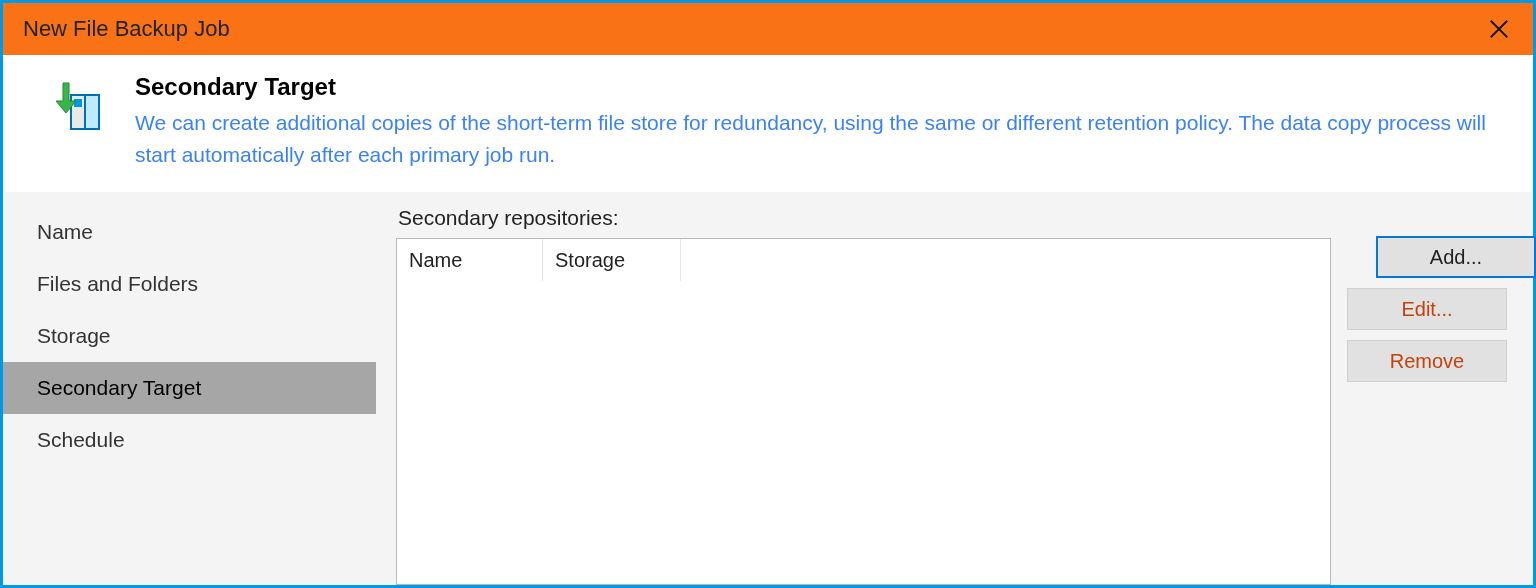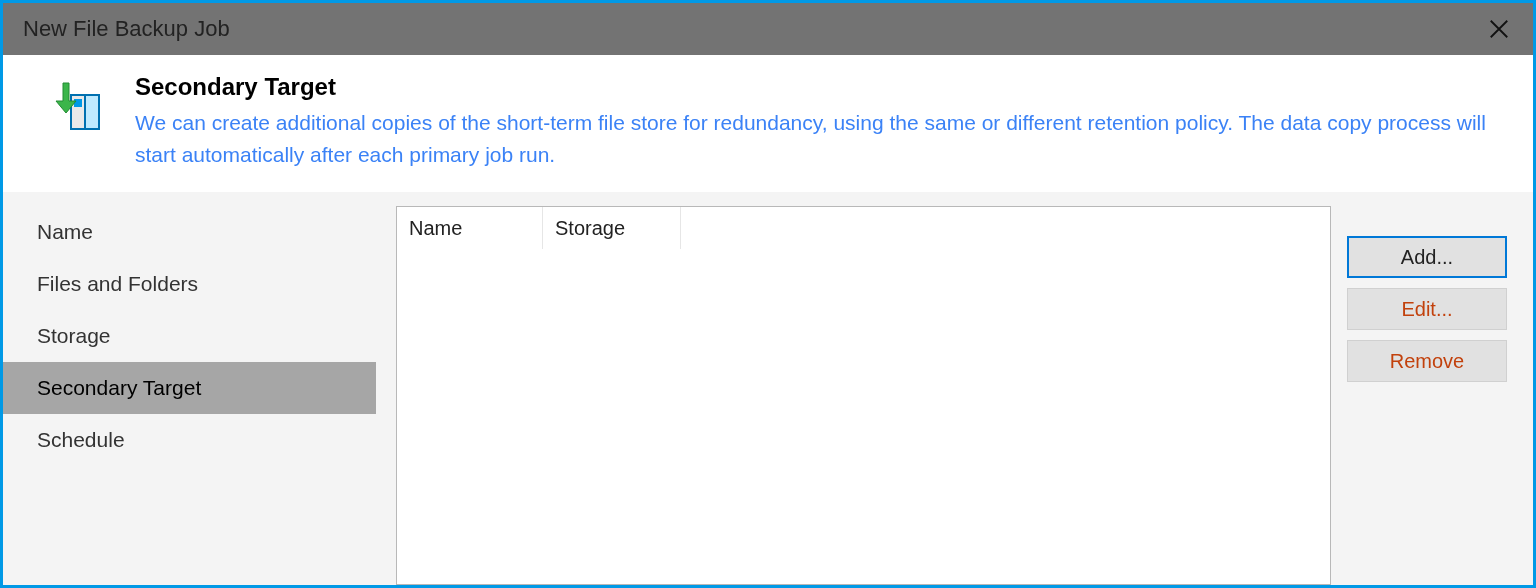--- a/index.html
+++ b/index.html
@@ -18,21 +18,21 @@
     background: #fff;
     display: flex;
     flex-direction: column;
   }
   
   .titlebar {
     display: flex;
     align-items: center;
     height: 52px;
     padding: 0 14px 0 20px;
-    background: #737373;
+    background: #f97316;
   }
   .titlebar .title {
     font-size: 22px;
     color: #222;
     flex: 1;
   }
   .close-icon {
     width: 40px; height: 40px;
     display:flex; align-items:center; justify-content:center;
     cursor: pointer;
@@ -131,20 +131,21 @@
     background:#e1e1e1;
     border:1px solid #adadad;
     font-size: 20px;
     color:#222;
     display:flex;align-items:center;justify-content:center;
     cursor:pointer;
   }
   .wbtn.primary {
     background:#e1e1e1;
     border:2px solid #0078d7;
+    margin-left:29px;
   }
   .wbtn.disabled {
     color:#c2410c;
     border:1px solid #d0d0d0;
     cursor:default;
   }
 </style>
 </head>
 <body>
 
@@ -179,20 +180,21 @@
     <div class="nav">
       <div class="nav-item">Name</div>
       <div class="nav-item">Files and Folders</div>
       <div class="nav-item">Storage</div>
       <div class="nav-item active">Secondary Target</div>
       <div class="nav-item">Schedule</div>
     </div>
 
     <div class="content">
       <div class="list-area">
+        <div class="list-label">Secondary repositories:</div>
         <div class="table">
           <div class="thead-row">
             <div class="th col-name">Name</div>
             <div class="th col-cap">Storage</div>
             <div class="th col-rest"></div>
           </div>
 
         </div>
       </div>
       <div class="sidebuttons">

